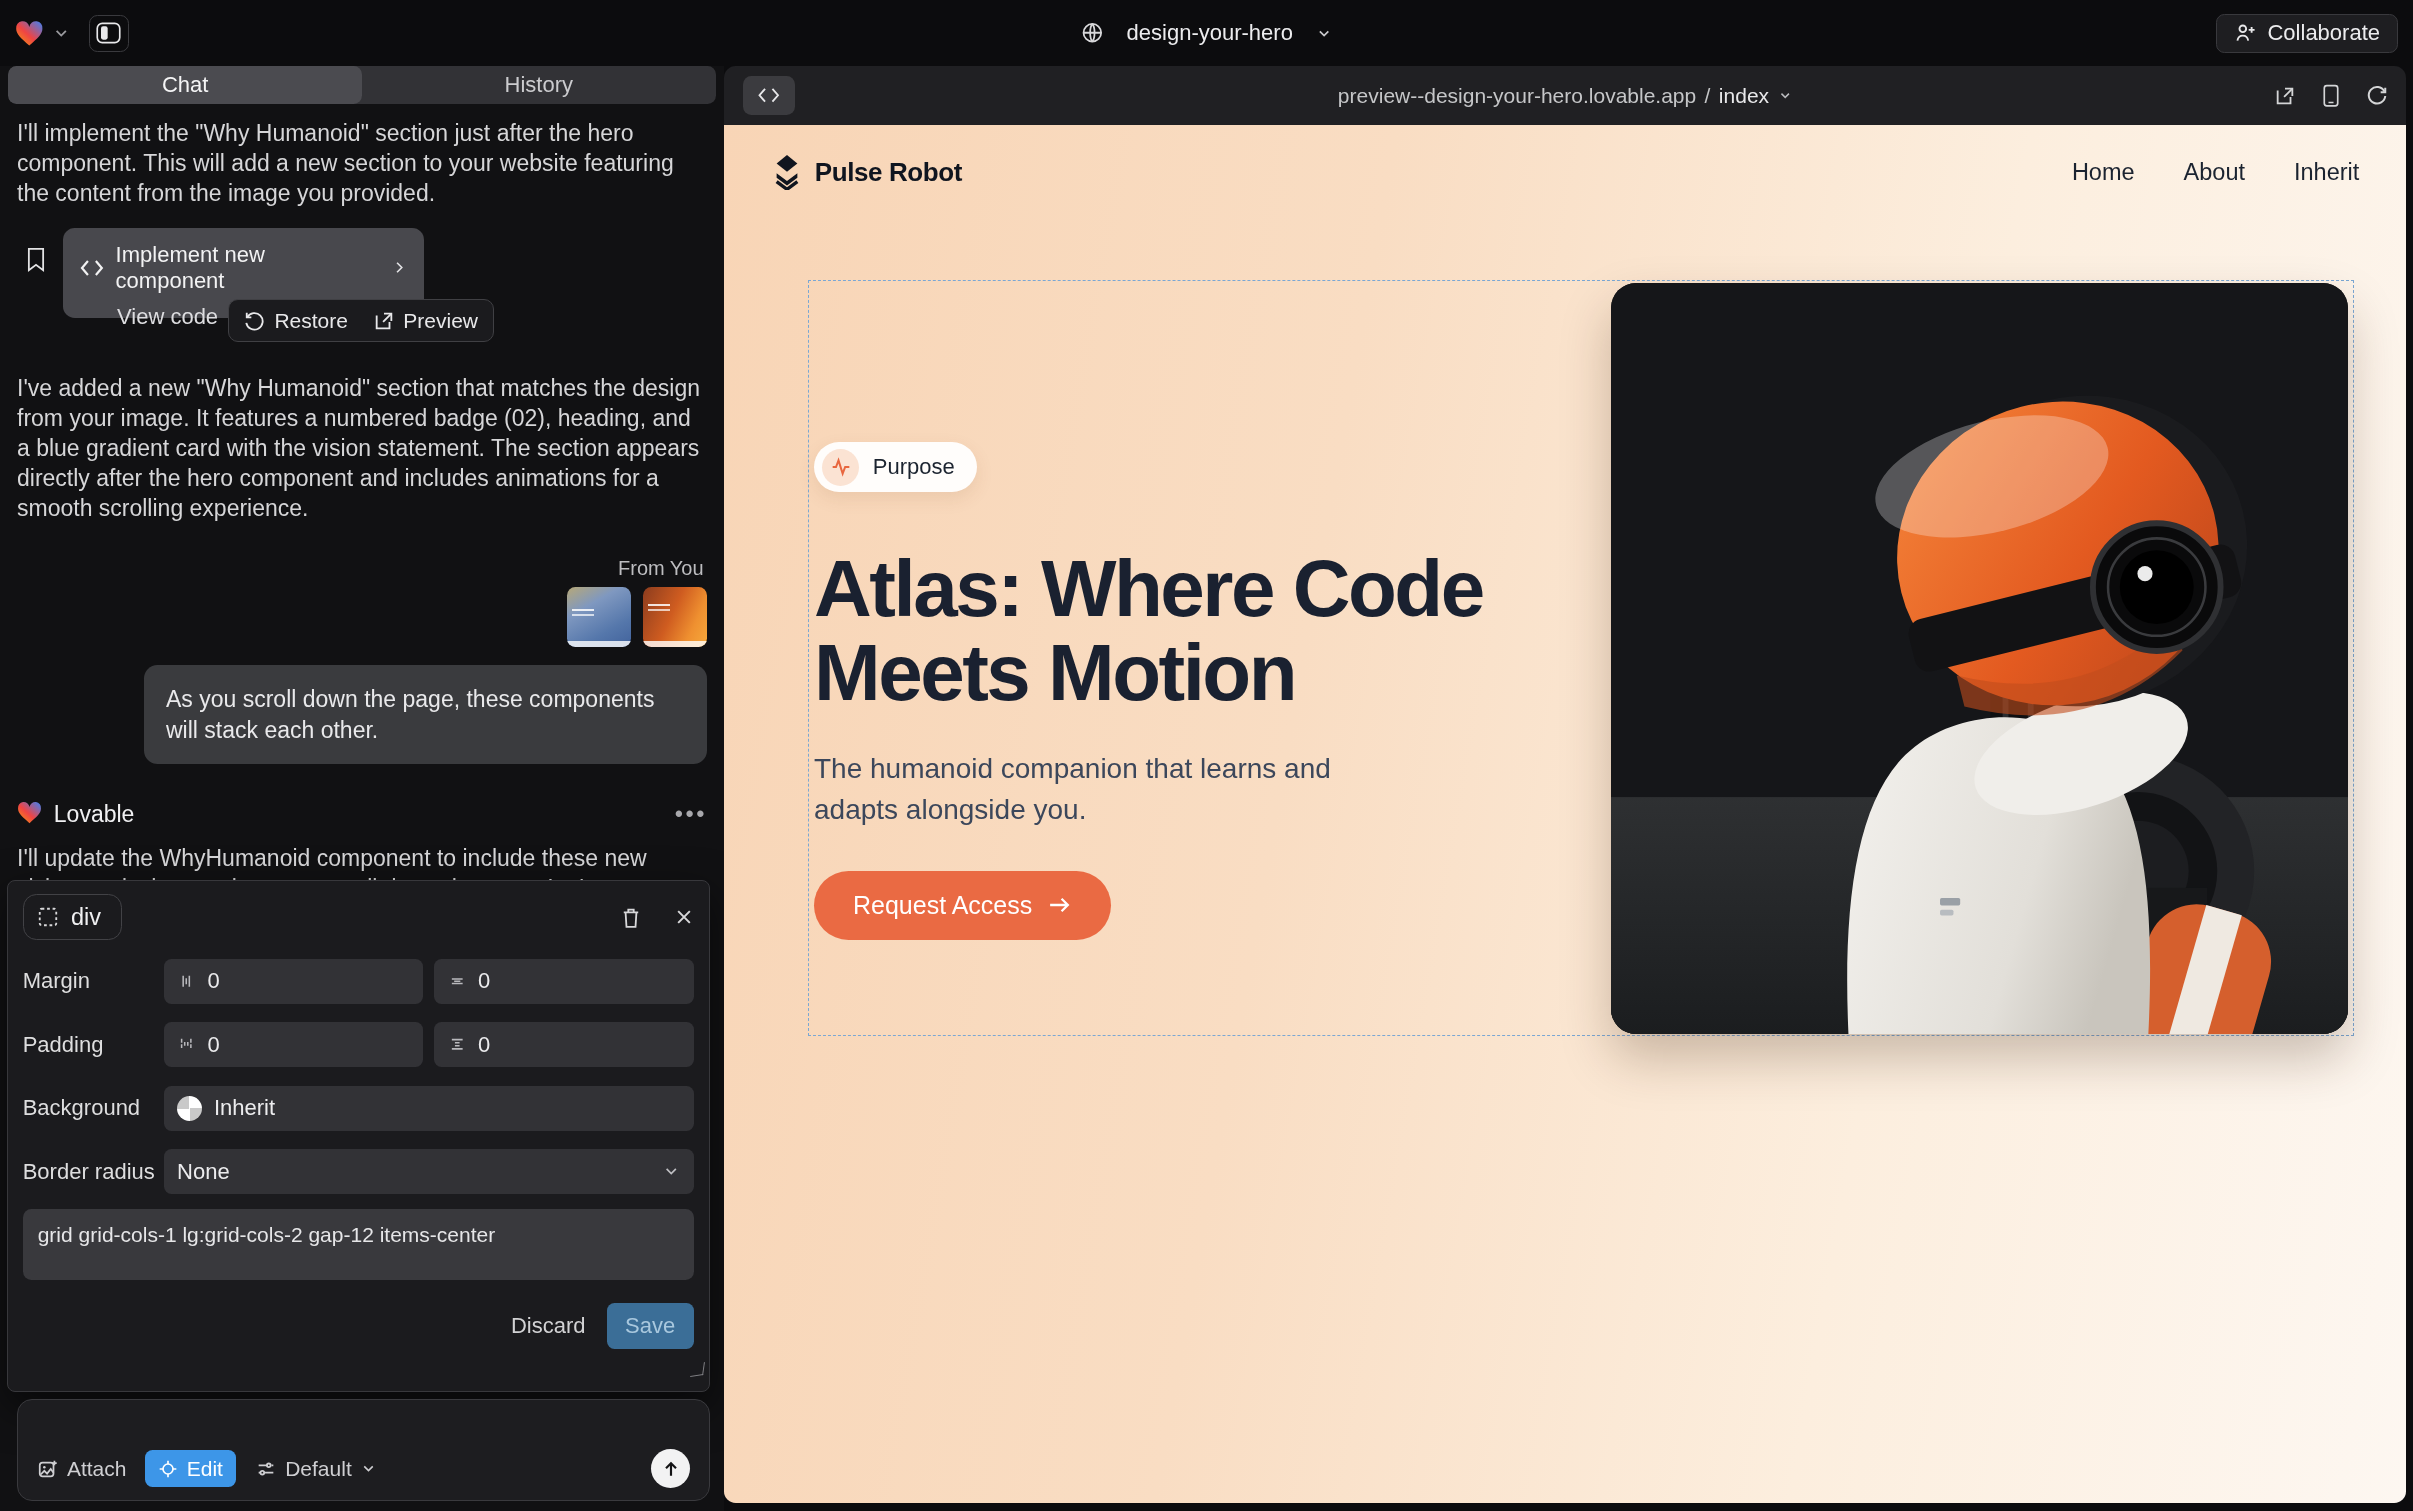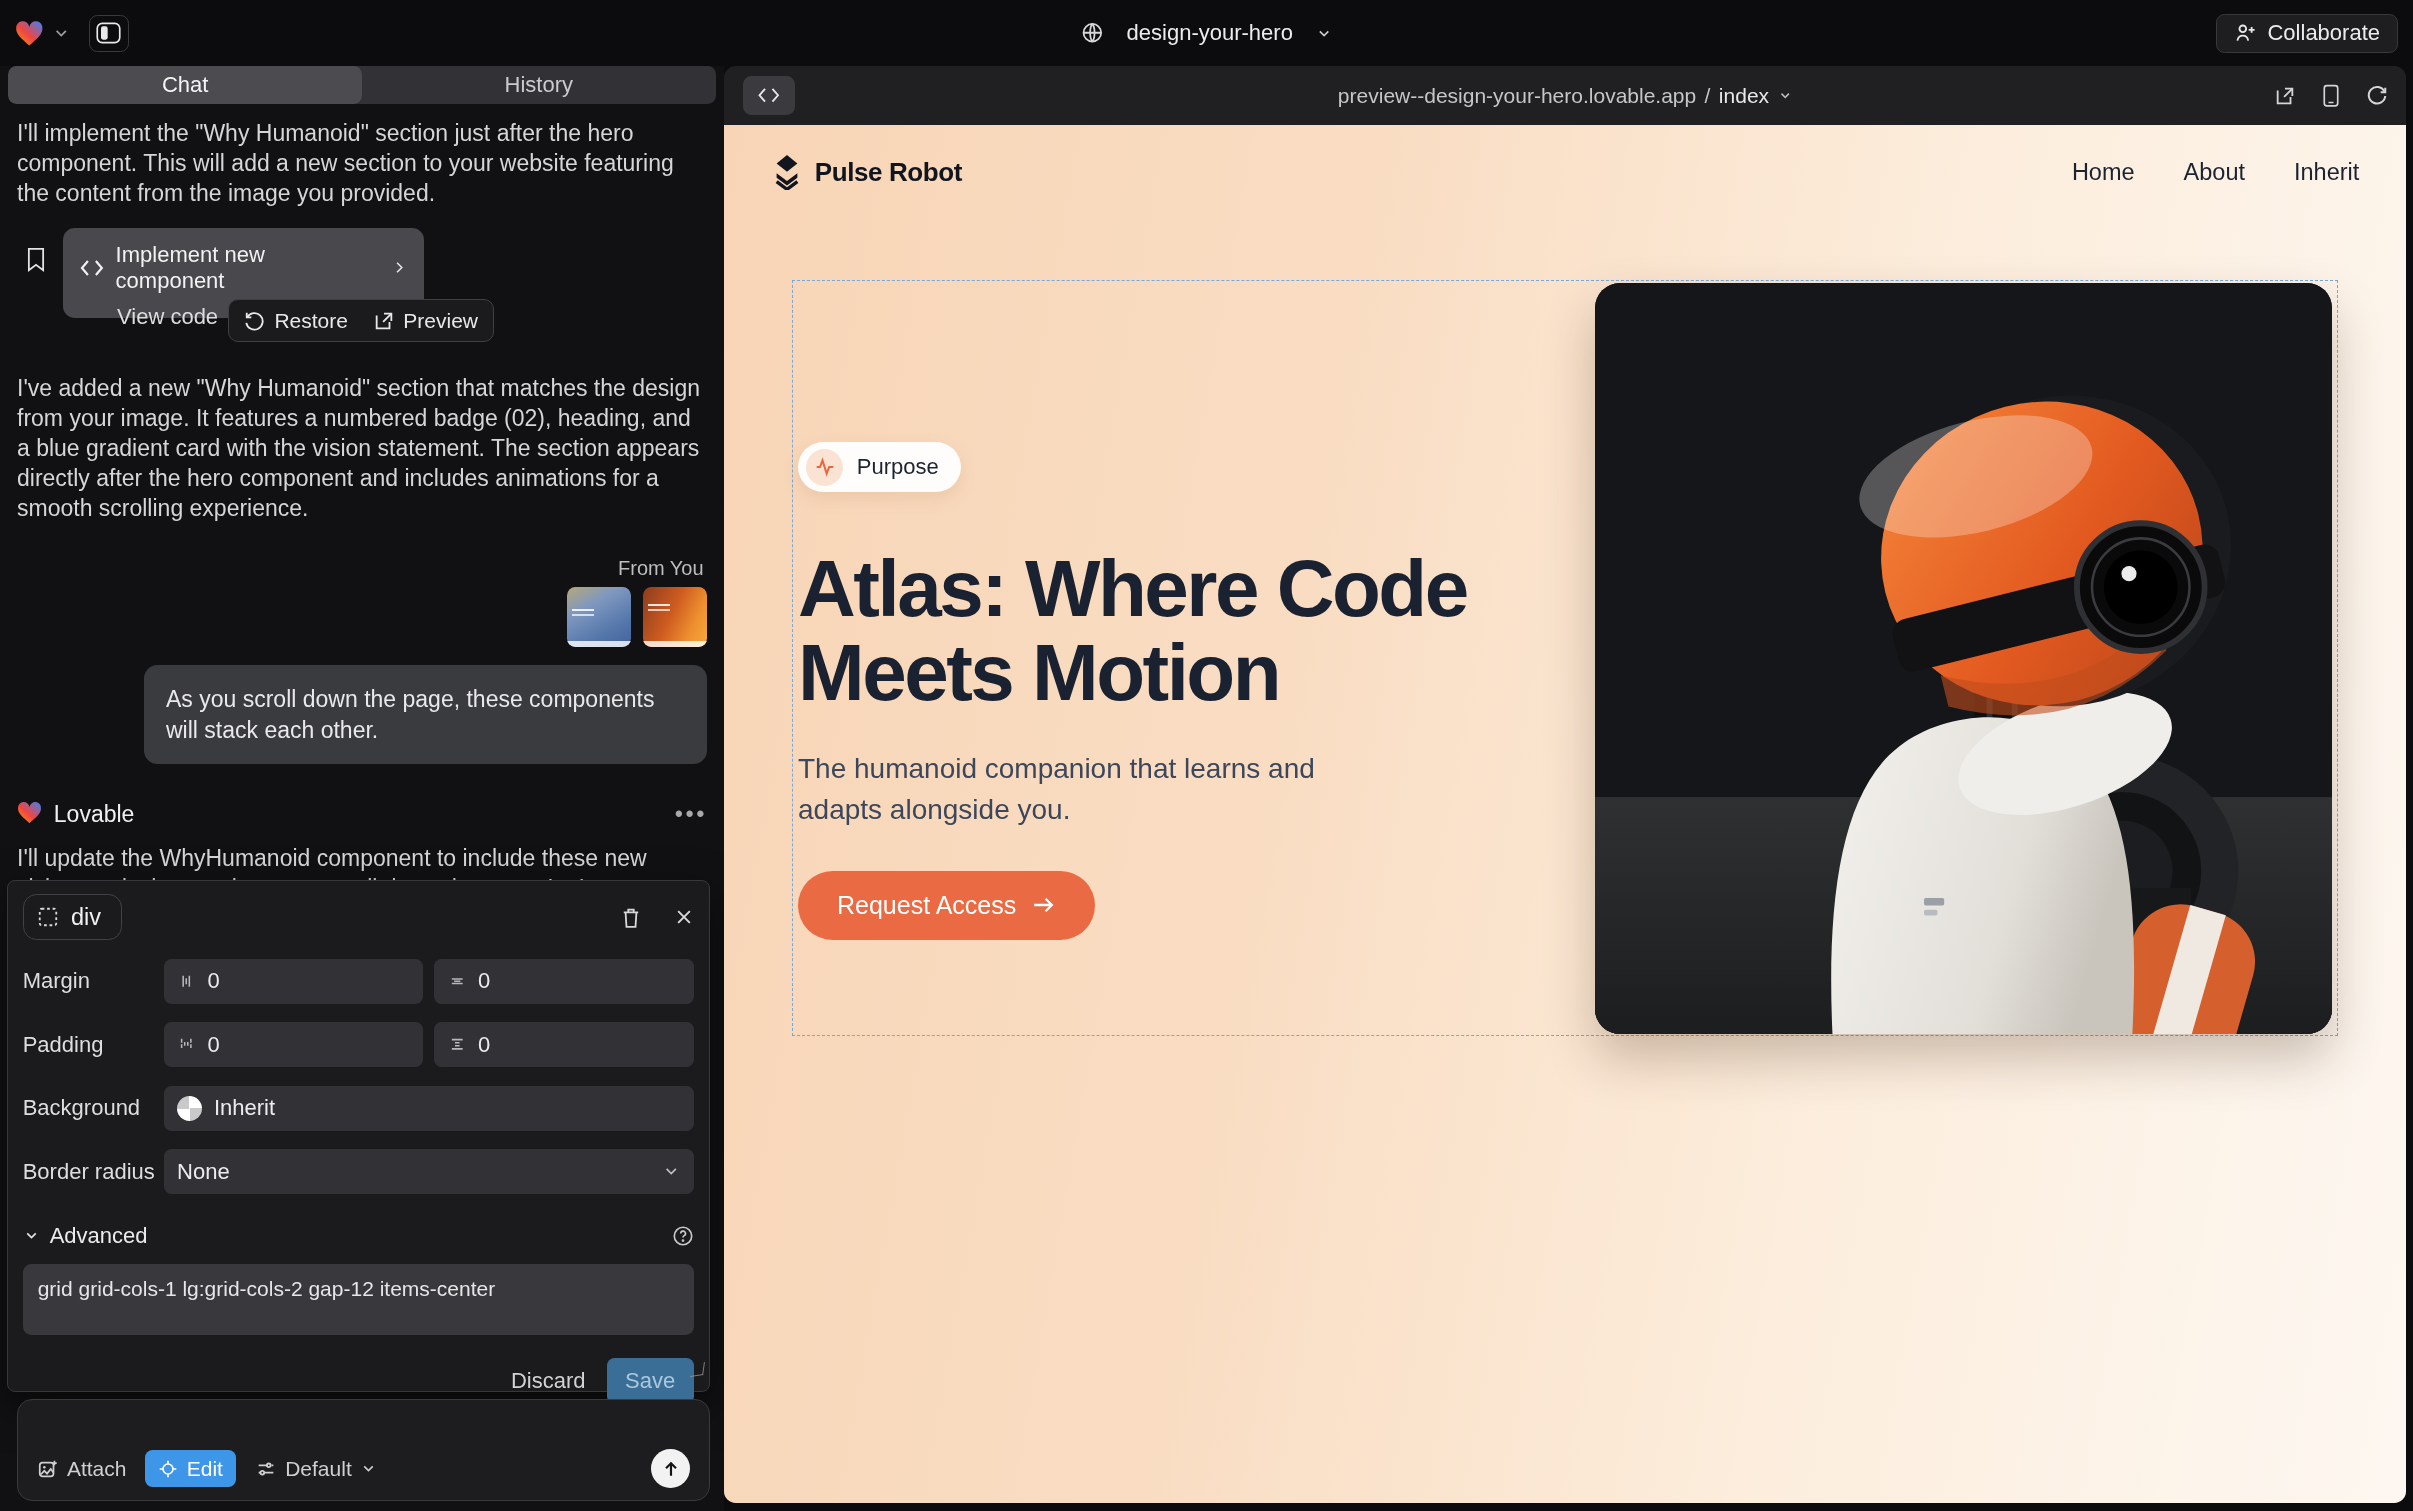--- a/index.html
+++ b/index.html
@@ -87,21 +87,21 @@
   .pv-bar { height:59px; position:relative; display:flex; align-items:center; padding:0 18.5px; color:#c9cacc; }
   .pv-toggle { width:52px; height:39px; background:#3b3b3f; border-radius:8.4px; display:flex; align-items:center; justify-content:center; color:#e6e6e8; }
   .pv-url { position:absolute; left:50%; transform:translateX(-50%); display:flex; align-items:center; gap:8.4px; font-size:21px; color:#c5c6c8; }
   .pv-icons { margin-left:auto; display:flex; align-items:center; gap:25px; color:#d4d5d7; }
 
   .site { flex:1; position:relative; background:linear-gradient(100deg,#f8d5b6 0%,#f9ddc3 35%,#fceede 68%,#fdf7f1 100%); }
   .site-header { display:flex; align-items:center; padding:30px 47px 0; }
   .brand { display:flex; align-items:center; gap:11.8px; color:#10151f; font-size:26px; font-weight:bold; letter-spacing:-0.4px; }
   .site-nav { margin-left:auto; display:flex; gap:49px; font-size:23.5px; color:#1b2330; }
 
-  .hero-select { position:absolute; left:68px; top:155px; width:1546px; height:756px; border:1.7px dashed #7aa7d4; }
+  .hero-select { position:absolute; left:84px; top:155px; width:1546px; height:756px; border:1.7px dashed #7aa7d4; }
   .hero-left { position:absolute; left:5px; top:161px; width:756px; }
   .badge { display:inline-flex; align-items:center; gap:13.4px; background:#fffdfb; border-radius:839px; padding:6.7px 22px 6.7px 8.4px; box-shadow:0 6.7px 18.5px rgba(120,70,30,.10); }
   .badge-ic { width:37px; height:37px; border-radius:50%; background:#fbe3d3; display:flex; align-items:center; justify-content:center; color:#e8673f; }
   .badge-label { font-size:22px; color:#1c2430; }
   .hero-h1 { margin-top:55px; font-size:80px; line-height:1.05; font-weight:bold; letter-spacing:-2.5px; color:#1a2130; width:705px; }
   .hero-sub { margin-top:34px; font-size:28px; line-height:1.45; color:#3c475b; width:605px; }
   .cta { margin-top:40px; display:inline-flex; align-items:center; gap:15px; background:#ea6a43; color:#fff; font-size:25px; border-radius:839px; padding:20px 39px; }
 
   .robot-card { position:absolute; right:5px; top:1.7px; width:737px; height:751px; border-radius:25px; overflow:hidden; background:#141619; box-shadow:0 25px 50px rgba(60,30,10,.25); }
 </style>
@@ -329,33 +329,20 @@
       <div class="pfields">
         <div class="pfield wide">
           <span class="val">None</span>
           <svg class="chev" width="18.5" height="18.5" viewBox="0 0 24 24" fill="none" stroke="currentColor" stroke-width="2.2">
               <path d="M6 9l6 6 6-6"></path>
             </svg>
         </div>
       </div>
     </div>
 
-    <div class="adv-row">
-      <svg width="17" height="17" viewBox="0 0 24 24" fill="none" stroke="#e8e8ea" stroke-width="2.2">
-          <path d="M6 9l6 6 6-6"></path>
-        </svg>
-      <span>Advanced</span>
-      <span class="help">
-        <svg width="22" height="22" viewBox="0 0 24 24" fill="none" stroke="currentColor" stroke-width="1.8">
-            <circle cx="12" cy="12" r="9.5"></circle>
-            <path d="M9.5 9.3a2.6 2.6 0 1 1 3.8 2.3c-.8.4-1.3.9-1.3 1.9"></path>
-            <circle cx="12" cy="17" r="0.6" fill="currentColor"></circle>
-          </svg>
-      </span>
-    </div>
 
     <textarea class="classes-box" spellcheck="false" style="">grid grid-cols-1 lg:grid-cols-2 gap-12 items-center</textarea>
 
     <div class="panel-foot">
       <span class="discard">Discard</span>
       <span class="save">Save</span>
     </div>
   </div>
   <div class="resize-grip"></div>
 

